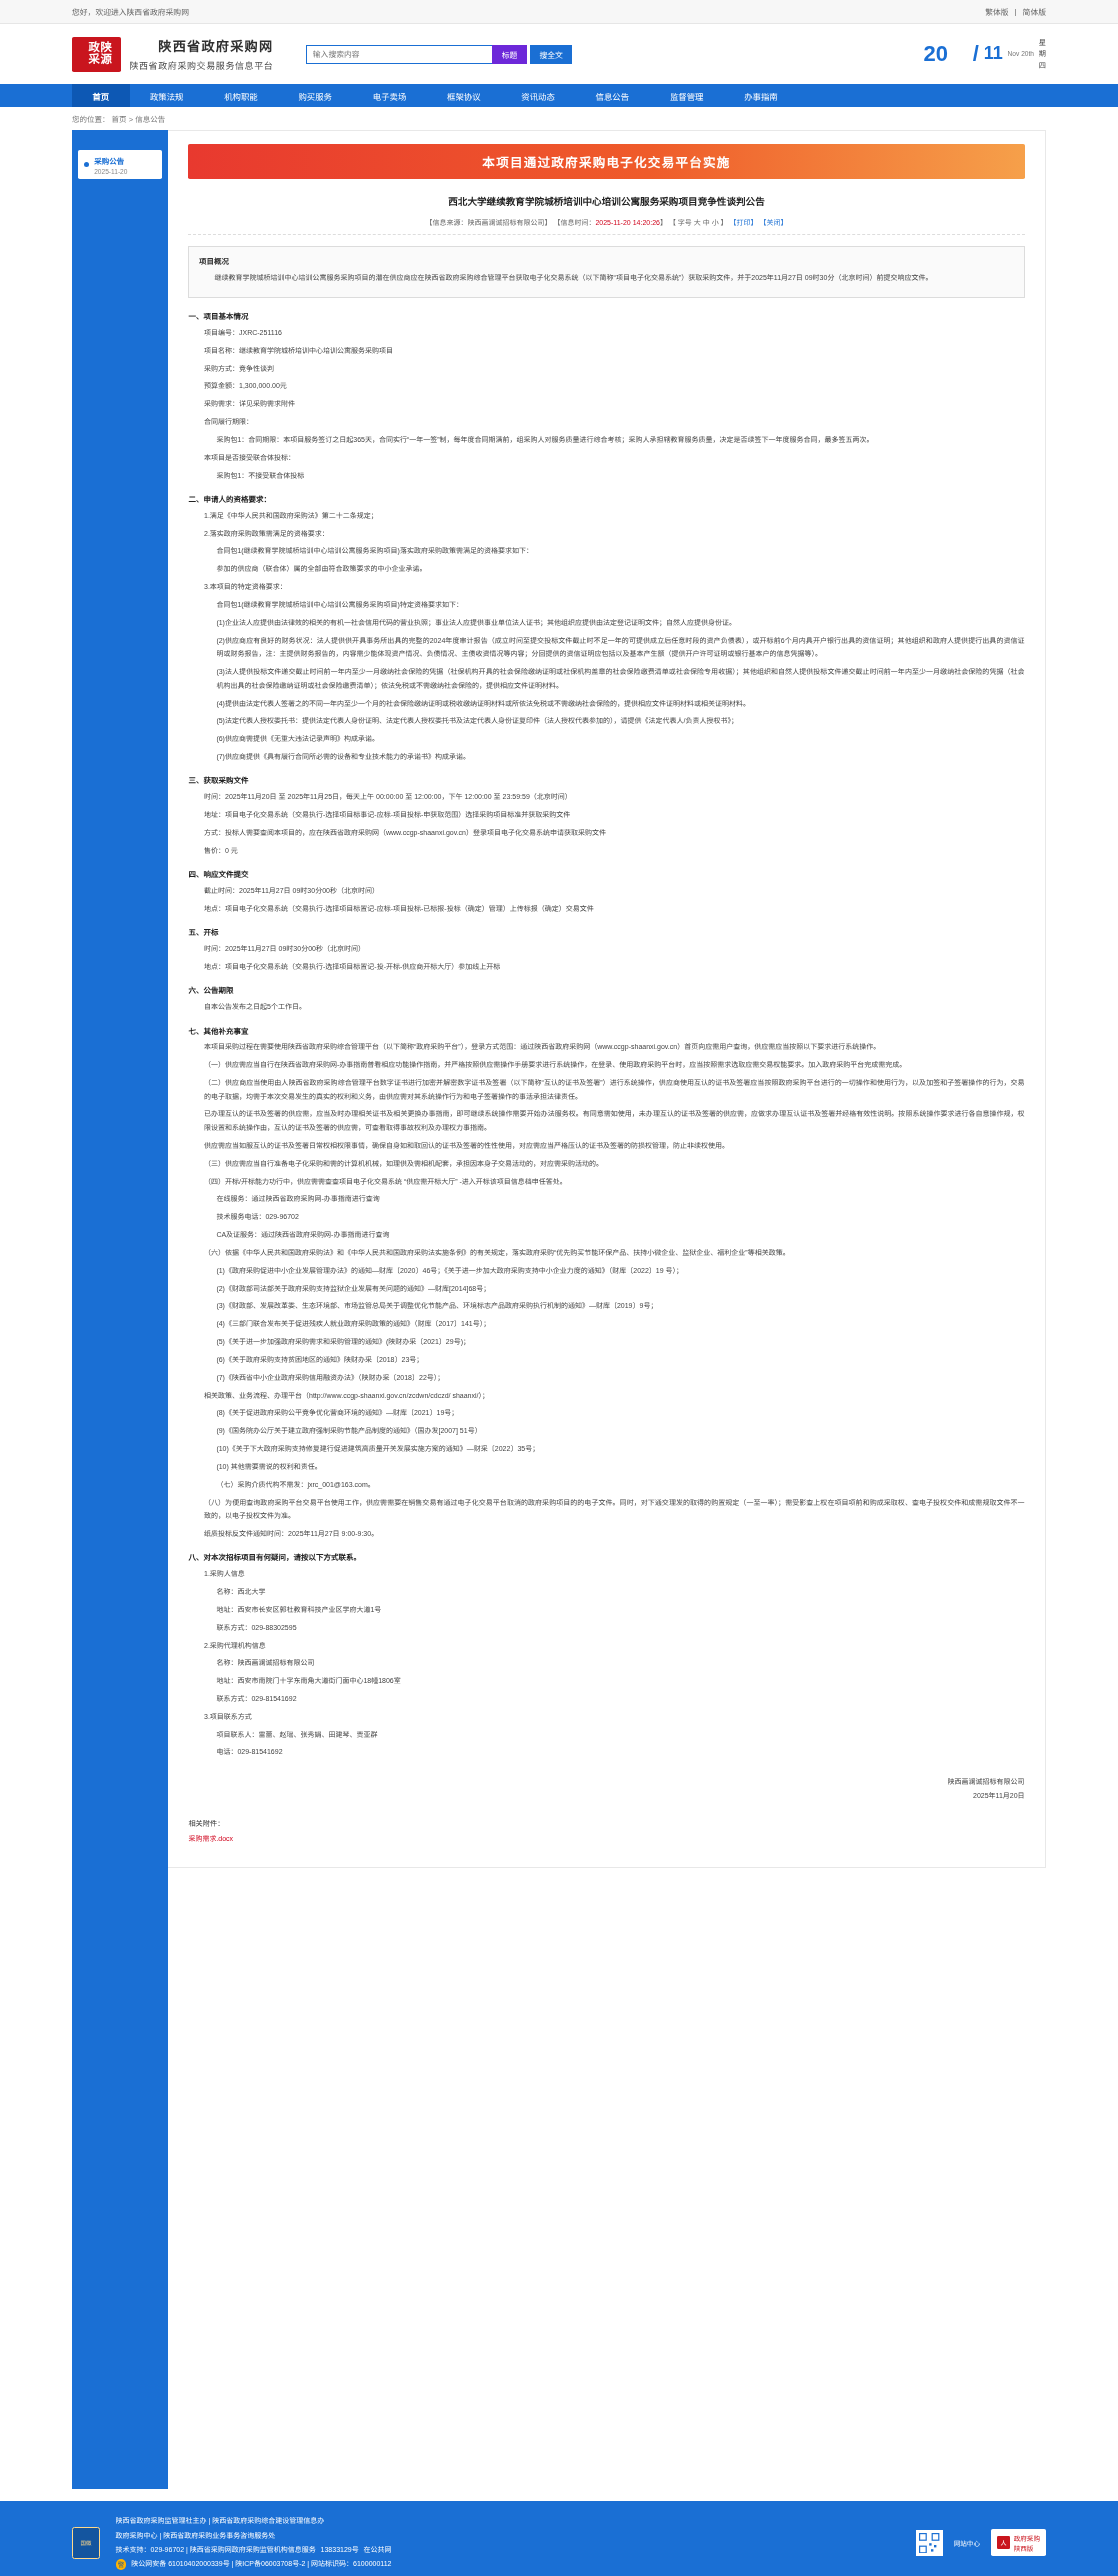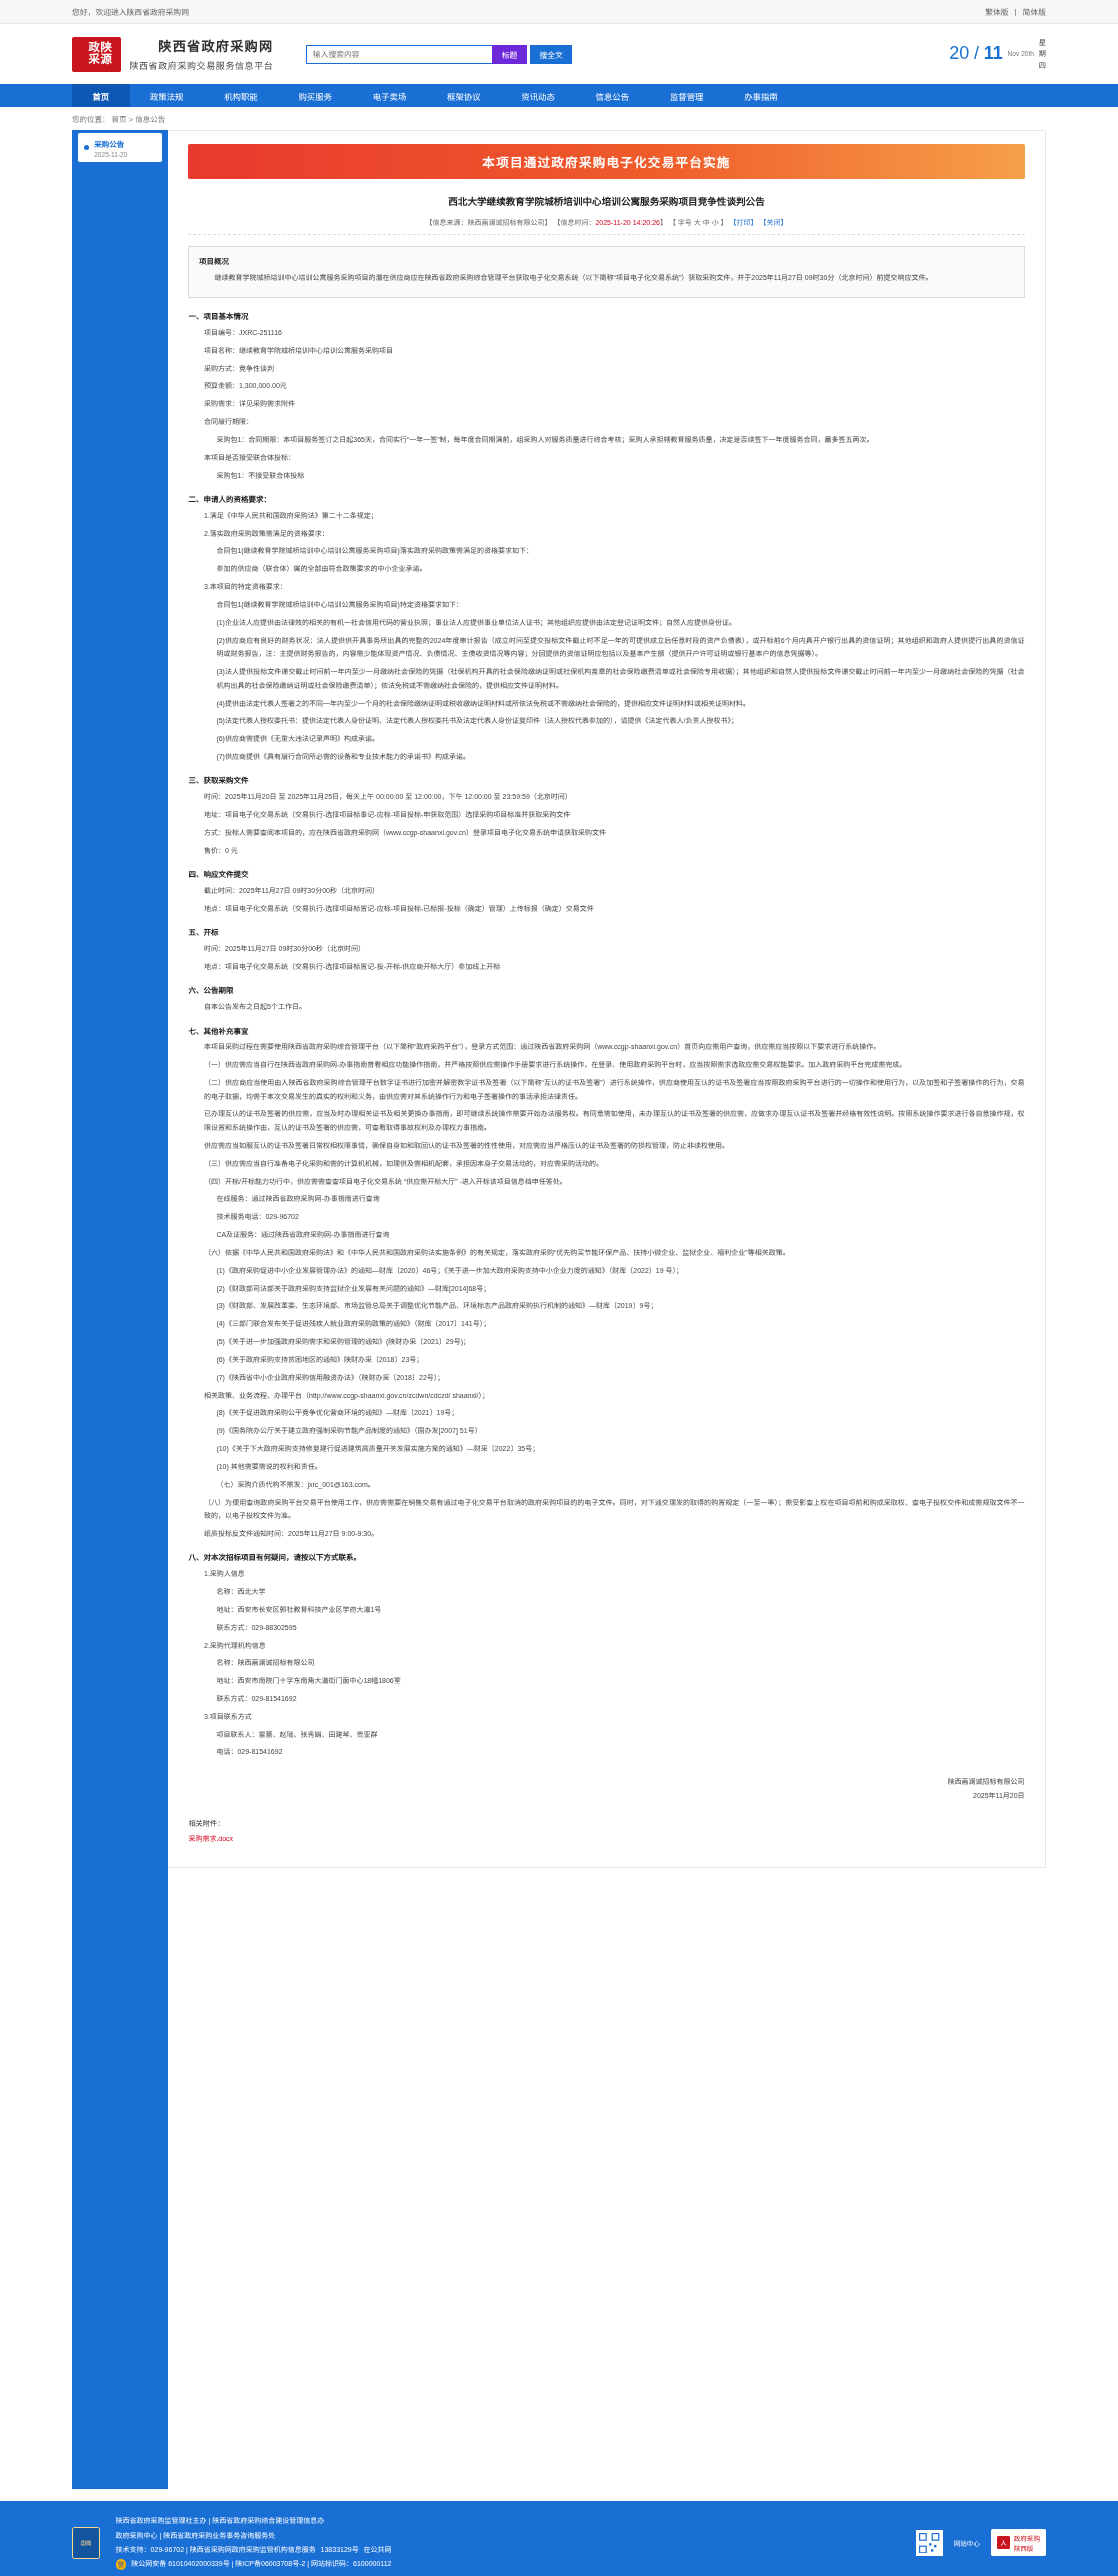--- a/index.html
+++ b/index.html
@@ -37,21 +37,21 @@
   .searchbox input{
     width:186px;height:19px;border:0.6px solid #1a6fd4;border-right:none;
     padding:0 6px;font-size:7.8px;outline:none;color:#999;
   }
   .searchbox .btn{
     height:19px;background:#6d28d9;color:#fff;border:none;padding:0 10px;
     font-size:7.8px;cursor:pointer;display:flex;align-items:center;
   }
   .searchbox .btn.second{background:#1a6fd4;margin-left:2.4px;padding:0 9.6px;}
   .datebox{display:flex;align-items:center;gap:4.8px;color:#1a6fd4;}
-  .datebox .big{font-size:18px;font-weight:normal;color:#1a6fd4;}
+  .datebox .big{font-size:22px;font-weight:bold;color:#1a6fd4;margin-left:20px;}
   .datebox .dd{font-size:18px;font-weight:bold;color:#1a6fd4;text-align:center;}
   .datebox .stack{font-size:6.6px;color:#777;line-height:1.5;text-align:center;}
   .datebox .wk{font-size:7.2px;color:#444;line-height:1.6;text-align:center;}
   
   .nav{
     height:23px;background:#1a6fd4;display:flex;align-items:stretch;
     padding:0 72px;
   }
   .nav .item{
     color:#fff;font-size:8.4px;padding:0 20.4px;display:flex;align-items:center;
@@ -59,21 +59,21 @@
   }
   .nav .item.active{background:#0d58b4;font-weight:bold;}
   
   .crumb{
     padding:6px 72px;font-size:7.5px;color:#777;background:#fff;
   }
   .crumb a{color:#777;text-decoration:none;}
   
   .wrap{display:flex;padding:0 72px 12px 72px;gap:0;align-items:flex-start;}
   .sidebar{
-    width:96px;background:#1a6fd4;min-height:2359px;padding-top:3px;flex:0 0 96px;
+    width:96px;background:#1a6fd4;min-height:2359px;padding-top:20px;flex:0 0 96px;
   }
   .side-item{
     background:#ffffff;margin:0 6px;border-radius:1.8px;padding:4.8px 6px;
     display:flex;align-items:center;gap:4.8px;
   }
   .side-item .dot{width:5.4px;height:5.4px;border-radius:50%;background:#1a6fd4;flex:0 0 5.4px;}
   .side-item .txt .t1{font-size:7.5px;color:#1a6fd4;font-weight:bold;}
   .side-item .txt .t2{font-size:6.6px;color:#888;margin-top:1.8px;}
   .content{
     flex:1;background:#fff;border:0.6px solid #e8e8e8;border-left:none;

